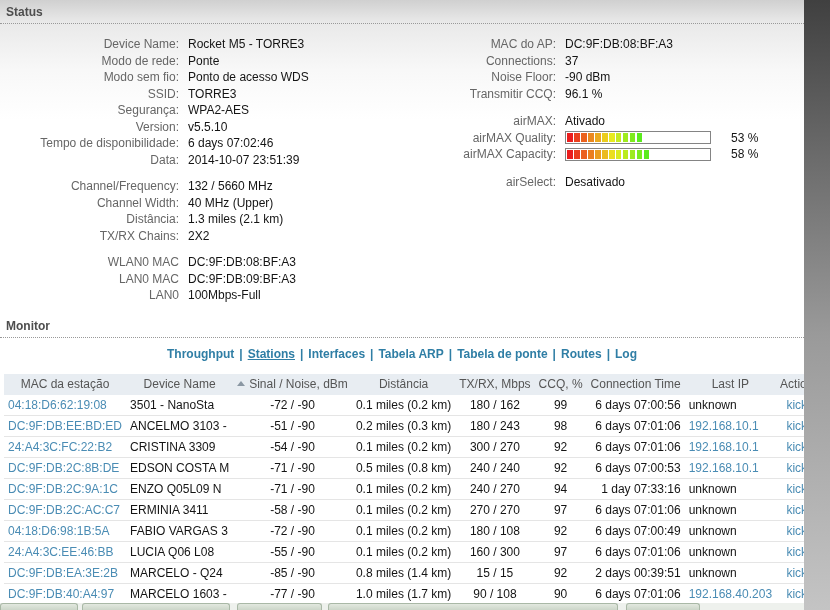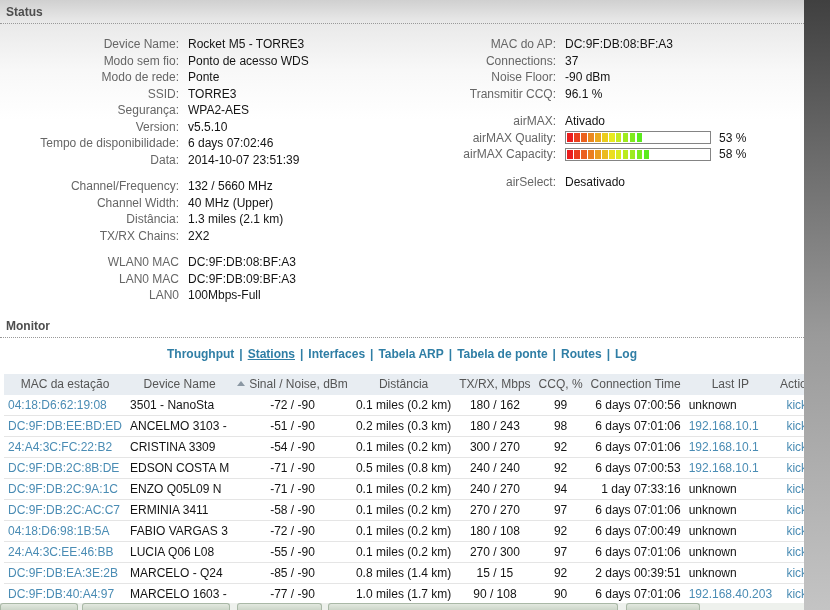--- a/index.html
+++ b/index.html
@@ -27,21 +27,21 @@
   .col-right .grp + .grp { margin-top:11px; }
   .srow { display:flex; align-items:center; height:16.5px; }
   .srow .lbl { flex:none; text-align:right; color:#666; }
   .col-left .srow .lbl { width:165px; }
   .col-right .srow .lbl { width:130px; }
   .srow .val { margin-left:9px; color:#141414; white-space:nowrap; }
 
   .meterbar { display:inline-flex; align-items:center; margin-left:9px;
     width:146px; height:13px; border:1px solid #848484; background:#fff; padding:1px 0 1px 1px; }
   .meterbar .seg { width:5.6px; height:9px; margin-right:1.4px; flex:none; }
-  .bar-val { margin-left:8px; color:#141414; }
+  .bar-val { margin-left:20px; color:#141414; }
 
   
   .tabs { text-align:center; padding:9px 0 11px 0; font-size:12px; font-weight:bold; color:#2f7ea5; }
   .tab { color:#2f7ea5; text-decoration:none; cursor:pointer; }
   .tab.active { text-decoration:underline; }
   .tabsep { color:#2f7ea5; margin:0 5px; }
 
   
   table.stations { border-collapse:collapse; margin:2px 0 0 4px; font-size:12px; table-layout:fixed; }
   table.stations th { background:#e8edf2; color:#555; font-weight:normal; height:21px;
@@ -85,26 +85,26 @@
     </div>
 
     <div class="status-cols">
       <div class="col-left" id="status-left">
           <div class="grp">
             <div class="srow">
               <span class="lbl">Device Name:</span>
               <span class="val">Rocket M5 - TORRE3</span>
             </div>
             <div class="srow">
+              <span class="lbl">Modo de rede:</span>
+              <span class="val">Ponte</span>
+            </div>
+            <div class="srow">
               <span class="lbl">Modo sem fio:</span>
               <span class="val">Ponto de acesso WDS</span>
-            </div>
-            <div class="srow">
-              <span class="lbl">Modo de rede:</span>
-              <span class="val">Ponte</span>
             </div>
             <div class="srow">
               <span class="lbl">SSID:</span>
               <span class="val">TORRE3</span>
             </div>
             <div class="srow">
               <span class="lbl">Segurança:</span>
               <span class="val">WPA2-AES</span>
             </div>
             <div class="srow">
@@ -329,21 +329,21 @@
             <td class="t-ccq">92</td>
             <td class="t-conn">6 days 07:00:49</td>
             <td class="t-ip"><span class="plain">unknown</span></td>
             <td class="t-act"><a class="lnk">kick</a></td>
           </tr>
           <tr>
             <td class="t-mac"><a class="lnk">24:A4:3C:EE:46:BB</a></td>
             <td class="t-dev">LUCIA Q06 L08</td>
             <td class="t-sig">-55 / -90</td>
             <td class="t-dist">0.1 miles (0.2 km)</td>
-            <td class="t-txrx">270 / 300</td>
+            <td class="t-txrx">160 / 300</td>
             <td class="t-ccq">97</td>
             <td class="t-conn">6 days 07:01:06</td>
             <td class="t-ip"><span class="plain">unknown</span></td>
             <td class="t-act"><a class="lnk">kick</a></td>
           </tr>
           <tr>
             <td class="t-mac"><a class="lnk">DC:9F:DB:EA:3E:2B</a></td>
             <td class="t-dev">MARCELO - Q24</td>
             <td class="t-sig">-85 / -90</td>
             <td class="t-dist">0.8 miles (1.4 km)</td>

